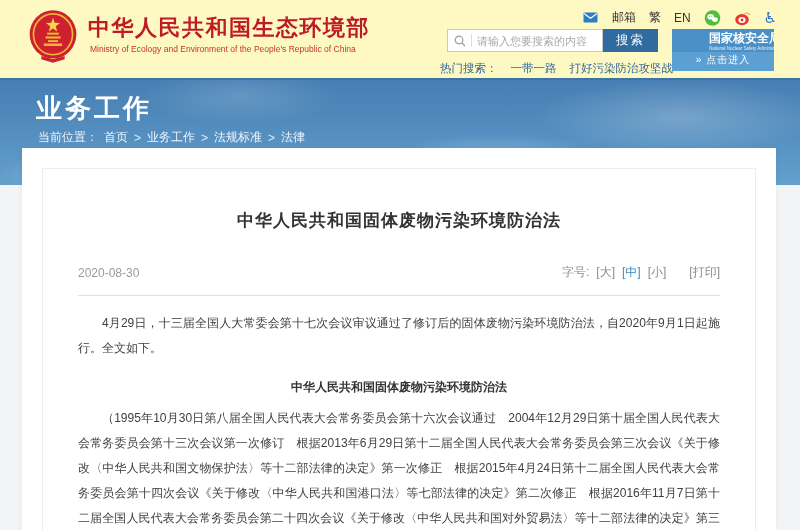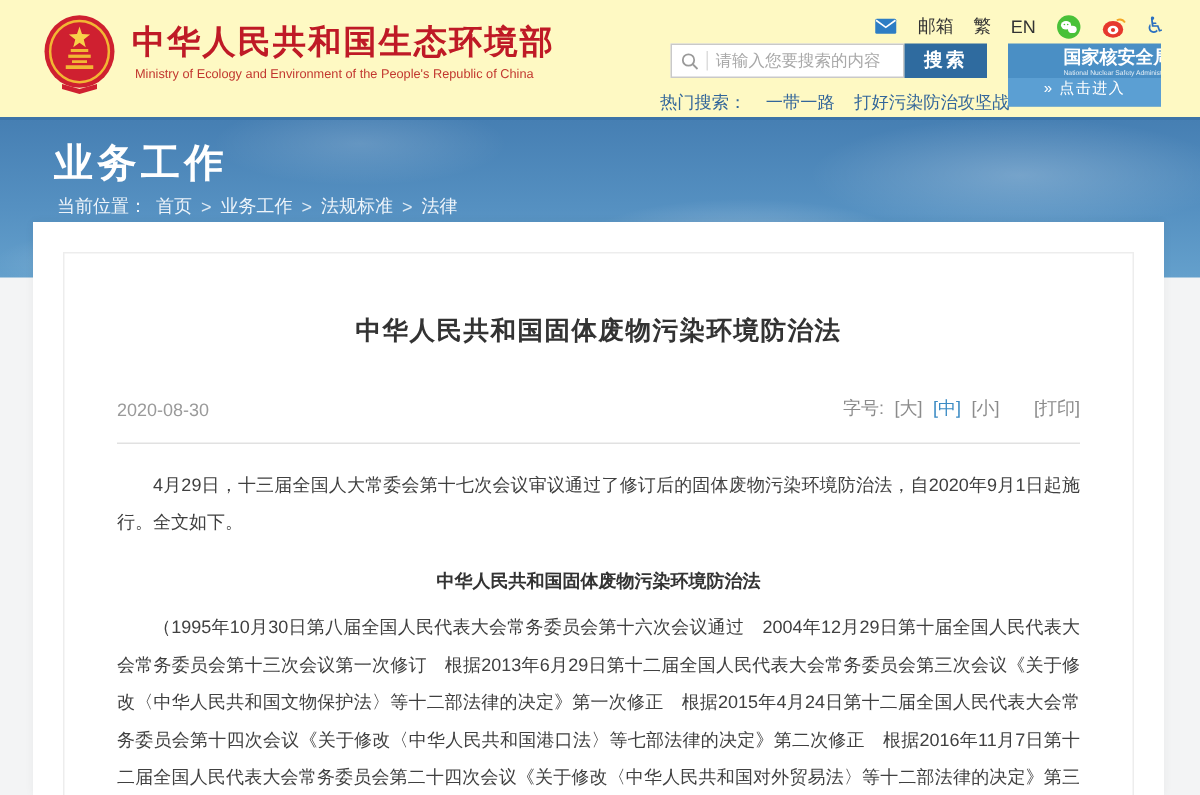--- a/index.html
+++ b/index.html
@@ -16,21 +16,21 @@
   .utility { position:absolute; top:9px; right:23px; display:flex; align-items:center; gap:13px; font-size:12px; color:#333; }
   .utility .item { display:flex; align-items:center; gap:14px; cursor:pointer; }
   .access-glyph { font-size:15px; color:#2a6fc0; line-height:1; }
 
   
   .searchbar { position:absolute; left:447px; top:29px; display:flex; height:23px; }
   .search-box { width:156px; height:23px; border:1px solid #c9c9c9; background:#fff; display:flex; align-items:center; padding:0 6px; gap:5px; }
   .search-box .vline { width:1px; height:13px; background:#ddd; }
   .search-box input { border:none; outline:none; width:110px; font-size:11px; color:#555; background:transparent; font-family:inherit; }
   .search-box input::placeholder { color:#a9a9a9; }
-  .search-btn { width:55px; height:23px; background:#2f6b9f; color:#fff; border:none; font-size:12.5px; cursor:pointer; font-family:inherit; letter-spacing:2px;font-weight:bold; }
+  .search-btn { width:55px; height:23px; background:#2f6b9f; color:#fff; border:none; font-size:12.5px; cursor:pointer; font-family:inherit; letter-spacing:2px; }
   .hotrow { position:absolute; left:440px; top:61px; font-size:11.5px; color:#33669a; display:flex; gap:13px; white-space:nowrap; }
   .hotrow a { color:#33669a; text-decoration:none; cursor:pointer; }
 
   
   .nnsa { position:absolute; left:672px; top:29px; width:102px; height:42px; background:#4a8fc5; color:#fff; cursor:pointer; overflow:hidden; }
   .nnsa-top { display:flex; align-items:center; gap:4px; padding:3px 5px 1px 6px; }
   .nnsa-text { display:flex; flex-direction:column; line-height:1.15;margin-left:27px; }
   .nnsa-title { font-size:12px; font-weight:bold; white-space:nowrap; }
   .nnsa-sub { font-size:4.5px; opacity:.85; white-space:nowrap; }
   .nnsa-bottom { height:26px; background:#5b9fd3; text-align:center; font-size:10px; line-height:15px; letter-spacing:1px; }

